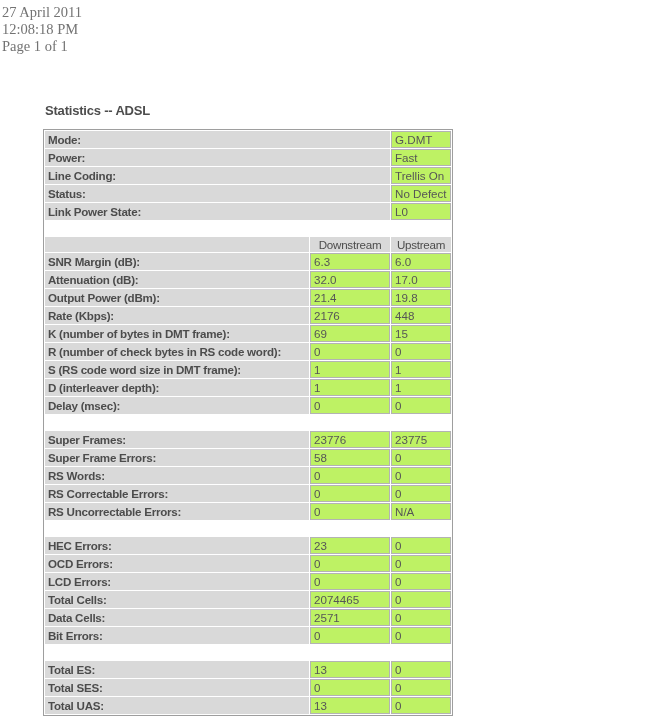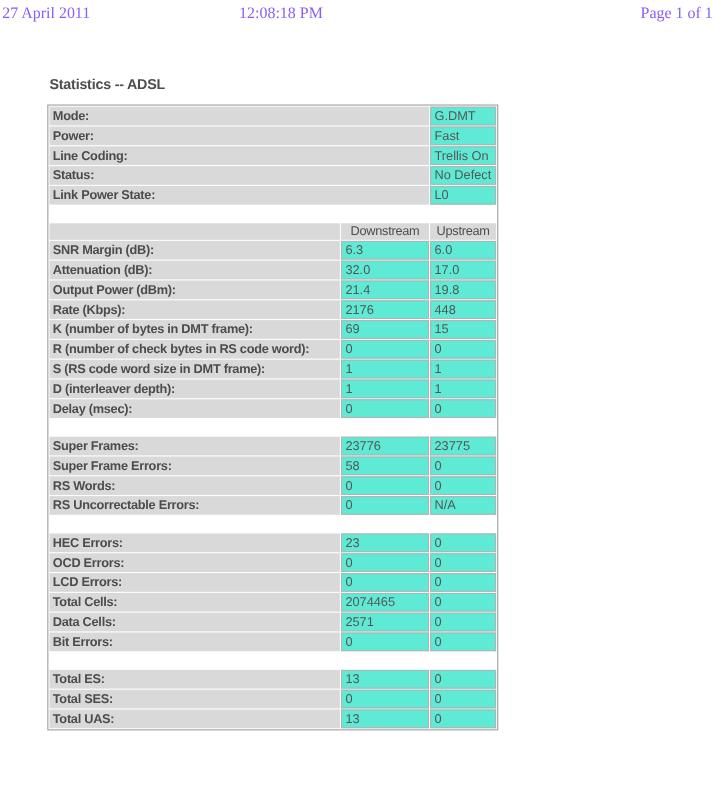--- a/index.html
+++ b/index.html
@@ -19,21 +19,22 @@
     width: 650px; height: 725px;
     font-family: "Liberation Sans", sans-serif;
     overflow: hidden;
   }
   .print-header {
     display: flex;
     align-items: flex-start;
     padding: 4px 2px 0 2px;
     font-family: "Liberation Serif", serif;
     font-size: 14.5px;
-    color: #8b5cf6;
+    color: #737373;
+    flex-direction: column;
   }
   .print-header .left  { flex: 1; text-align: left; }
   .print-header .mid   { flex: 1; text-align: left; }
   .print-header .right { flex: 1; text-align: right; }
 
   .content { margin: 0 43px; }
 
   .page-title {
     margin: 48px 0 11px 2px;
     font-size: 13px;
@@ -71,21 +72,21 @@
   }
   td.colhead {
     background: var(--label-bg);
     font-weight: normal;
     color: var(--label-text);
     letter-spacing: -0.25px;
     padding: 1px 2px;
     text-align: center;
   }
   td.value {
-    background: #5eead4;
+    background: #bef264;
     border: 1px solid var(--value-border);
     color: var(--value-text);
     padding: 0 3px;
   }
   td.spacer {
     background: #ffffff;
     height: 18px;
   }
 </style>
 </head>
@@ -192,20 +193,25 @@
           <td class="label">Super Frame Errors:</td>
           <td class="value">58</td>
           <td class="value">0</td>
         </tr>
         <tr>
           <td class="label">RS Words:</td>
           <td class="value">0</td>
           <td class="value">0</td>
         </tr>
         <tr>
+          <td class="label">RS Correctable Errors:</td>
+          <td class="value">0</td>
+          <td class="value">0</td>
+        </tr>
+        <tr>
           <td class="label">RS Uncorrectable Errors:</td>
           <td class="value">0</td>
           <td class="value">N/A</td>
         </tr>
         <tr>
           <td class="spacer" colspan="3"></td>
         </tr>
         <tr>
           <td class="label">HEC Errors:</td>
           <td class="value">23</td>

